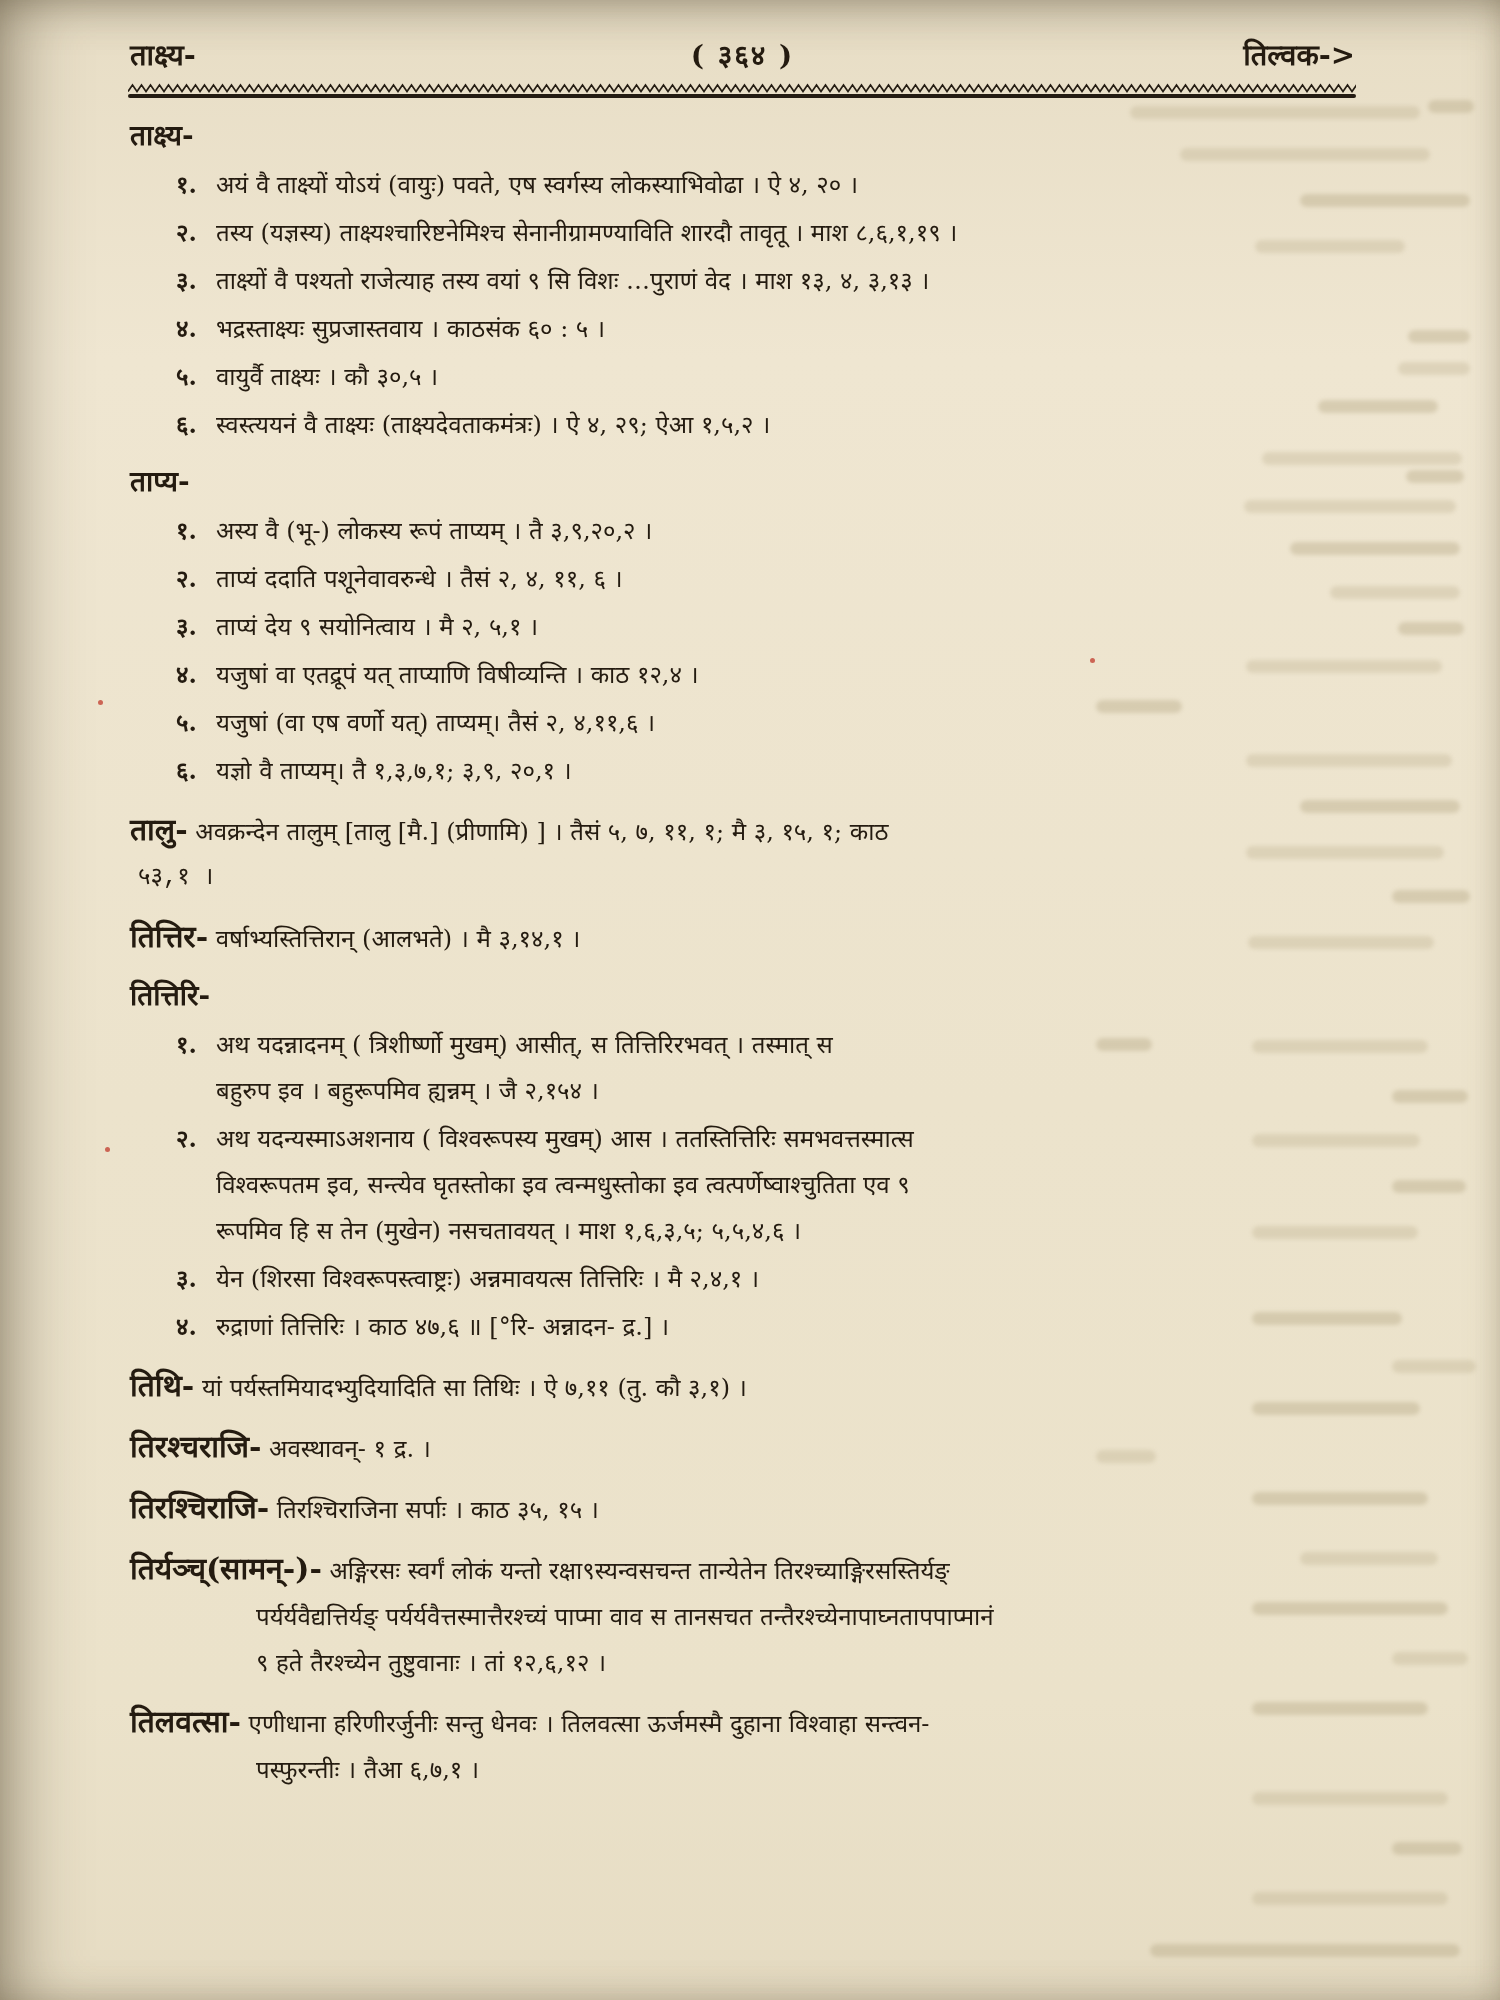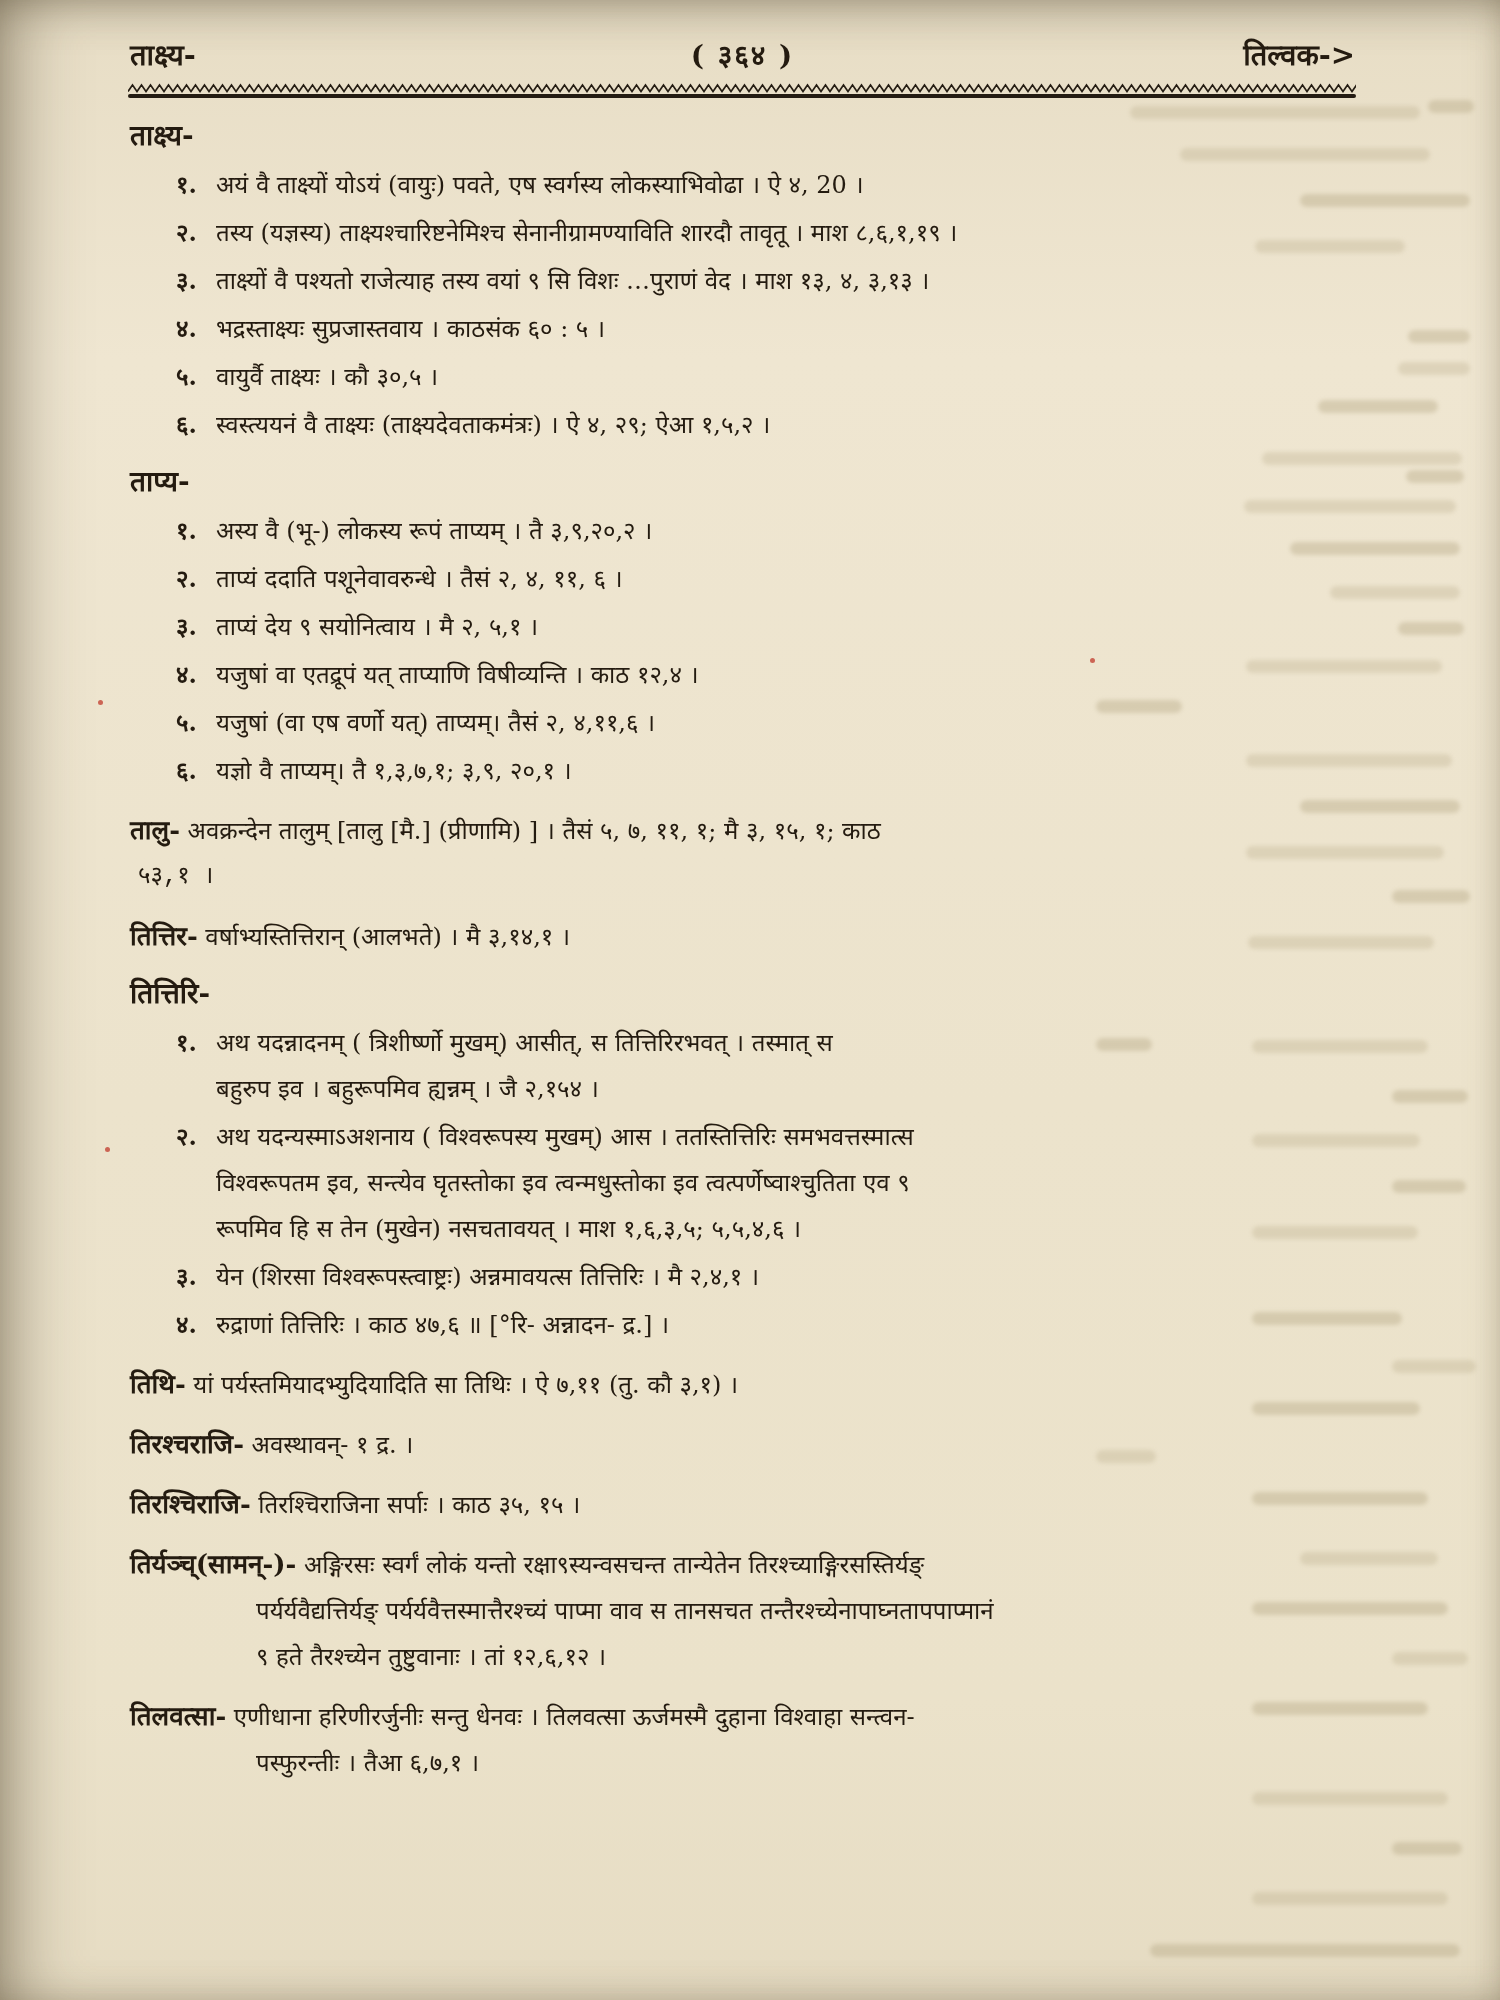--- a/index.html
+++ b/index.html
@@ -61,21 +61,21 @@
     background: #241c12;
     border-radius: 2px;
   }
 
   .content {
     position: relative;
     margin: 14px 0 0 130px;
     width: 952px;
   }
   .line { font-size: 24px; line-height: 46px; white-space: nowrap; }
-  .term { font-weight: 700; font-size: 26px; }
+  .term { font-weight: 700; font-size: 30px; }
 
   .entry.heading { margin: 10px 0 2px 0; }
   .entry.heading .term { font-size: 28px; line-height: 48px; }
 
   .entry.item { display: flex; margin: 2px 0; }
   .entry.item .num { flex: 0 0 40px; margin-left: 46px; font-weight: 700; font-size: 24px; line-height: 46px; }
   .entry.item .item-body { flex: 1; }
 
   .entry.para { margin: 13px 0 0 0; }
   .entry.para .line.cont { padding-left: 126px; }
@@ -137,21 +137,21 @@
   <svg class="rule-zigzag" viewBox="0 0 1228 10" preserveAspectRatio="none">
     <path id="zz" fill="none" stroke="#241c12" stroke-width="1.6" d="M0 8.5 L4.5 2 L9 8.5 L13.5 2 L18 8.5 L22.5 2 L27 8.5 L31.5 2 L36 8.5 L40.5 2 L45 8.5 L49.5 2 L54 8.5 L58.5 2 L63 8.5 L67.5 2 L72 8.5 L76.5 2 L81 8.5 L85.5 2 L90 8.5 L94.5 2 L99 8.5 L103.5 2 L108 8.5 L112.5 2 L117 8.5 L121.5 2 L126 8.5 L130.5 2 L135 8.5 L139.5 2 L144 8.5 L148.5 2 L153 8.5 L157.5 2 L162 8.5 L166.5 2 L171 8.5 L175.5 2 L180 8.5 L184.5 2 L189 8.5 L193.5 2 L198 8.5 L202.5 2 L207 8.5 L211.5 2 L216 8.5 L220.5 2 L225 8.5 L229.5 2 L234 8.5 L238.5 2 L243 8.5 L247.5 2 L252 8.5 L256.5 2 L261 8.5 L265.5 2 L270 8.5 L274.5 2 L279 8.5 L283.5 2 L288 8.5 L292.5 2 L297 8.5 L301.5 2 L306 8.5 L310.5 2 L315 8.5 L319.5 2 L324 8.5 L328.5 2 L333 8.5 L337.5 2 L342 8.5 L346.5 2 L351 8.5 L355.5 2 L360 8.5 L364.5 2 L369 8.5 L373.5 2 L378 8.5 L382.5 2 L387 8.5 L391.5 2 L396 8.5 L400.5 2 L405 8.5 L409.5 2 L414 8.5 L418.5 2 L423 8.5 L427.5 2 L432 8.5 L436.5 2 L441 8.5 L445.5 2 L450 8.5 L454.5 2 L459 8.5 L463.5 2 L468 8.5 L472.5 2 L477 8.5 L481.5 2 L486 8.5 L490.5 2 L495 8.5 L499.5 2 L504 8.5 L508.5 2 L513 8.5 L517.5 2 L522 8.5 L526.5 2 L531 8.5 L535.5 2 L540 8.5 L544.5 2 L549 8.5 L553.5 2 L558 8.5 L562.5 2 L567 8.5 L571.5 2 L576 8.5 L580.5 2 L585 8.5 L589.5 2 L594 8.5 L598.5 2 L603 8.5 L607.5 2 L612 8.5 L616.5 2 L621 8.5 L625.5 2 L630 8.5 L634.5 2 L639 8.5 L643.5 2 L648 8.5 L652.5 2 L657 8.5 L661.5 2 L666 8.5 L670.5 2 L675 8.5 L679.5 2 L684 8.5 L688.5 2 L693 8.5 L697.5 2 L702 8.5 L706.5 2 L711 8.5 L715.5 2 L720 8.5 L724.5 2 L729 8.5 L733.5 2 L738 8.5 L742.5 2 L747 8.5 L751.5 2 L756 8.5 L760.5 2 L765 8.5 L769.5 2 L774 8.5 L778.5 2 L783 8.5 L787.5 2 L792 8.5 L796.5 2 L801 8.5 L805.5 2 L810 8.5 L814.5 2 L819 8.5 L823.5 2 L828 8.5 L832.5 2 L837 8.5 L841.5 2 L846 8.5 L850.5 2 L855 8.5 L859.5 2 L864 8.5 L868.5 2 L873 8.5 L877.5 2 L882 8.5 L886.5 2 L891 8.5 L895.5 2 L900 8.5 L904.5 2 L909 8.5 L913.5 2 L918 8.5 L922.5 2 L927 8.5 L931.5 2 L936 8.5 L940.5 2 L945 8.5 L949.5 2 L954 8.5 L958.5 2 L963 8.5 L967.5 2 L972 8.5 L976.5 2 L981 8.5 L985.5 2 L990 8.5 L994.5 2 L999 8.5 L1003.5 2 L1008 8.5 L1012.5 2 L1017 8.5 L1021.5 2 L1026 8.5 L1030.5 2 L1035 8.5 L1039.5 2 L1044 8.5 L1048.5 2 L1053 8.5 L1057.5 2 L1062 8.5 L1066.5 2 L1071 8.5 L1075.5 2 L1080 8.5 L1084.5 2 L1089 8.5 L1093.5 2 L1098 8.5 L1102.5 2 L1107 8.5 L1111.5 2 L1116 8.5 L1120.5 2 L1125 8.5 L1129.5 2 L1134 8.5 L1138.5 2 L1143 8.5 L1147.5 2 L1152 8.5 L1156.5 2 L1161 8.5 L1165.5 2 L1170 8.5 L1174.5 2 L1179 8.5 L1183.5 2 L1188 8.5 L1192.5 2 L1197 8.5 L1201.5 2 L1206 8.5 L1210.5 2 L1215 8.5 L1219.5 2 L1224 8.5 L1228.5 2 L1233 8.5"></path>
   </svg>
   <div class="rule-solid"></div>
 
   <main class="content">
       <div class="entry heading"><span class="term">ताक्ष्य-</span></div>
       <div class="entry item">
         <span class="num">१.</span>
         <div class="item-body">
-          <div class="line">अयं वै ताक्ष्यों योऽयं (वायुः) पवते, एष स्वर्गस्य लोकस्याभिवोढा । ऐ ४, 20 ।</div>
+          <div class="line">अयं वै ताक्ष्यों योऽयं (वायुः) पवते, एष स्वर्गस्य लोकस्याभिवोढा । ऐ ४, २० ।</div>
         </div>
       </div>
       <div class="entry item">
         <span class="num">२.</span>
         <div class="item-body">
           <div class="line">तस्य (यज्ञस्य) ताक्ष्यश्चारिष्टनेमिश्च सेनानीग्रामण्याविति शारदौ तावृतू । माश ८,६,१,१९ ।</div>
         </div>
       </div>
       <div class="entry item">
         <span class="num">३.</span>

